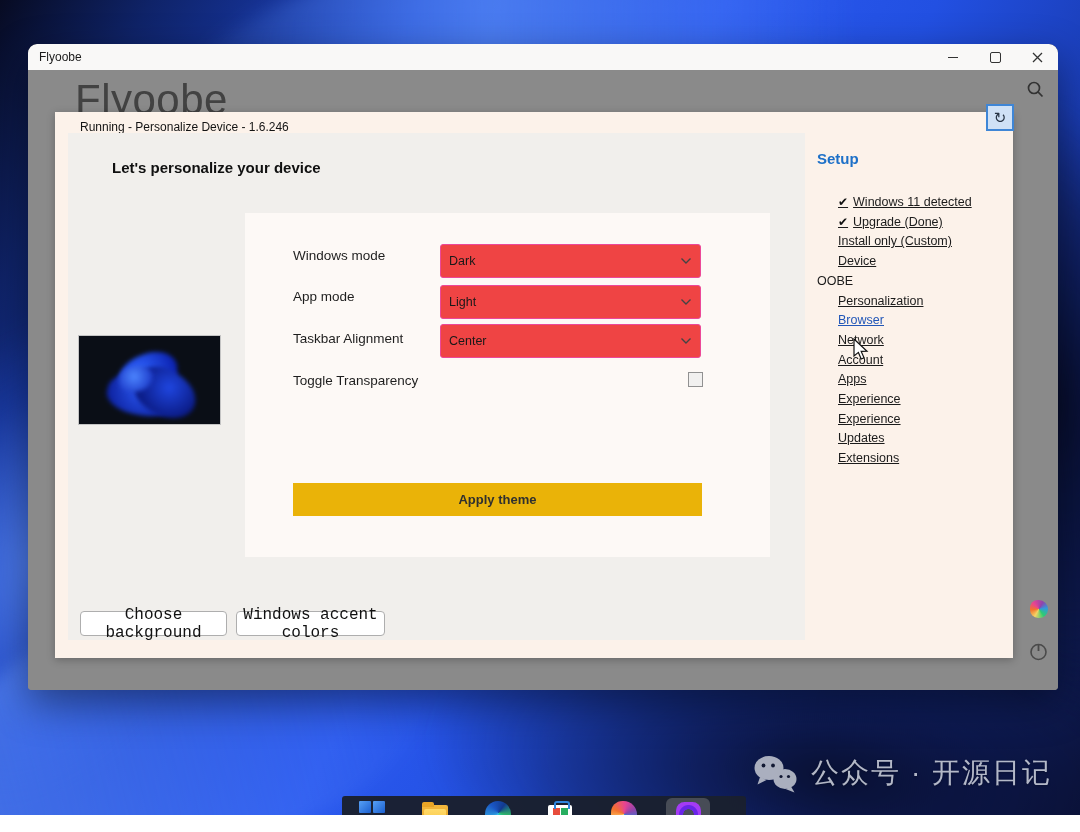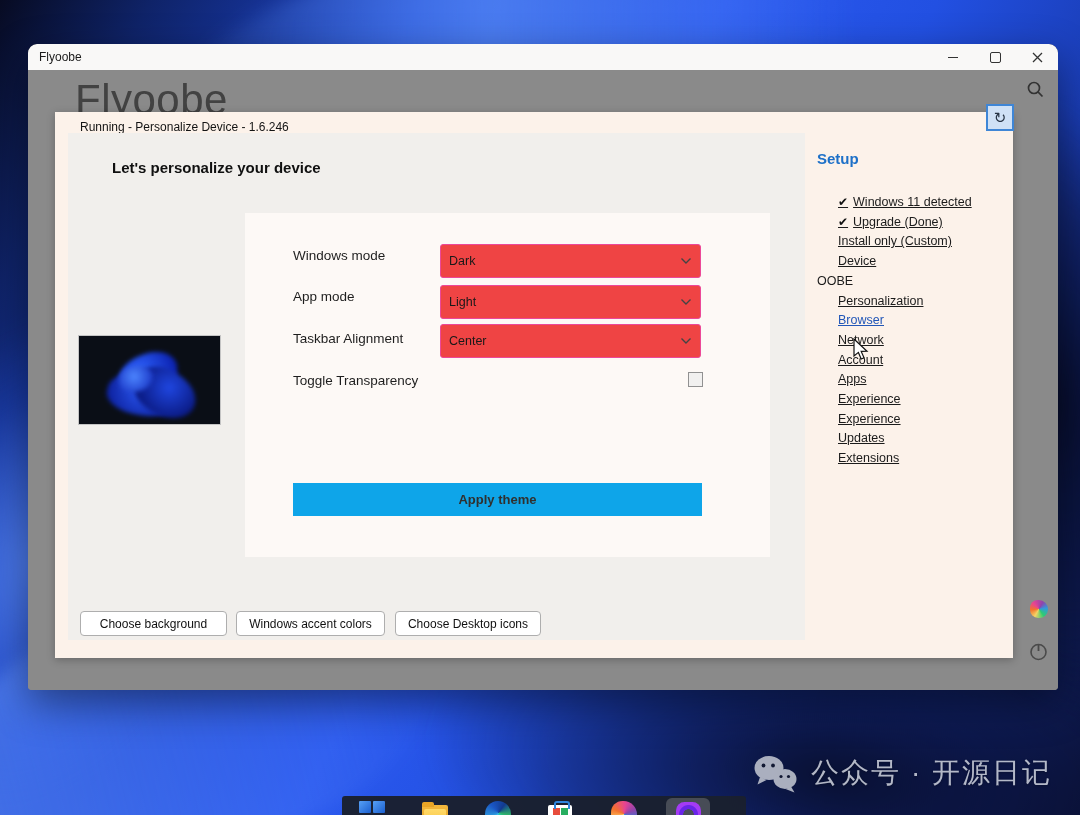--- a/index.html
+++ b/index.html
@@ -53,24 +53,24 @@
     background:radial-gradient(circle at 50% 35%,#1f46e0,#081578 80%);}
   .p4{left:40px;top:30px;width:34px;height:26px;transform:rotate(-5deg);
     background:radial-gradient(circle at 45% 40%,#4d86ff,#1733c4 85%);}
 
   .card{position:absolute;left:177px;top:80px;width:525px;height:344px;background:#fdf9f6;}
   .frow-label{position:absolute;left:48px;font-size:13.5px;color:#1e1e1e;}
   .select{position:absolute;left:195px;width:261px;height:26px;background:#ef4444;border:1px solid #ec4899;
     border-radius:3px;display:flex;align-items:center;box-sizing:border-box;padding:16px 8px;}
   .select .val{flex:1;font-size:12.5px;color:#191919;}
   .checkbox{position:absolute;left:443px;top:159px;width:15px;height:15px;background:#f1f0ef;border:1px solid #919191;box-sizing:border-box;}
-  .apply-btn{position:absolute;left:48px;top:270px;width:409px;height:33px;background:#0ea5e9;border:none;
+  .apply-btn{position:absolute;left:48px;top:270px;width:409px;height:33px;background:#eab308;border:none;
     font-family:"Liberation Sans",sans-serif;font-size:13px;font-weight:700;color:#30302f;display:flex;align-items:center;justify-content:center;}
   .bbtn{position:absolute;top:478px;height:25px;background:#ffffff;border:1px solid #aeaeae;border-radius:4px;
-    font-family:Liberation Sans, sans-serif;font-size:12px;color:#111;display:flex;align-items:center;justify-content:center;box-sizing:border-box;}
+    font-family:Liberation Mono, monospace;font-size:16px;color:#111;display:flex;align-items:center;justify-content:center;box-sizing:border-box;}
   .bb1{left:12px;width:147px;} .bb2{left:168px;width:149px;} .bb3{left:327px;width:146px;}
 
   
   .sidebar{position:absolute;left:762px;top:38px;width:196px;}
   .sb-heading{font-size:15px;font-weight:700;color:#1d70c8;margin:0 0 26px 0;}
   .sb-list{font-size:12.5px;color:#1b1b1b;}
   .sb-item{line-height:19.7px;white-space:nowrap;}
   .ind1{padding-left:21px;text-decoration:underline;}
   .sb-item .chk{color:#101010;margin-right:5px;font-size:12px;}
   .sb-item.active a{color:#2257b8;text-decoration:underline;}
@@ -185,21 +185,20 @@
             </div>
 
             <div class="frow-label" style="top:160px">Toggle Transparency</div>
             <div class="checkbox"></div>
 
             <button class="apply-btn">Apply theme</button>
           </div>
 
           <button class="bbtn bb1">Choose background</button>
           <button class="bbtn bb2">Windows accent colors</button>
-          <button class="bbtn bb3">Choose Desktop icons</button>
         </div>
 
         <div class="sidebar">
           <div class="sb-heading">Setup</div>
           <div class="sb-list">
             <div class="sb-item ind1"><span class="chk">✔</span><a>Windows 11 detected</a></div>
             <div class="sb-item ind1"><span class="chk">✔</span><a>Upgrade (Done)</a></div>
             <div class="sb-item ind1"><a>Install only (Custom)</a></div>
             <div class="sb-item ind1"><a>Device</a></div>
             <div class="sb-item"><a>OOBE</a></div>

